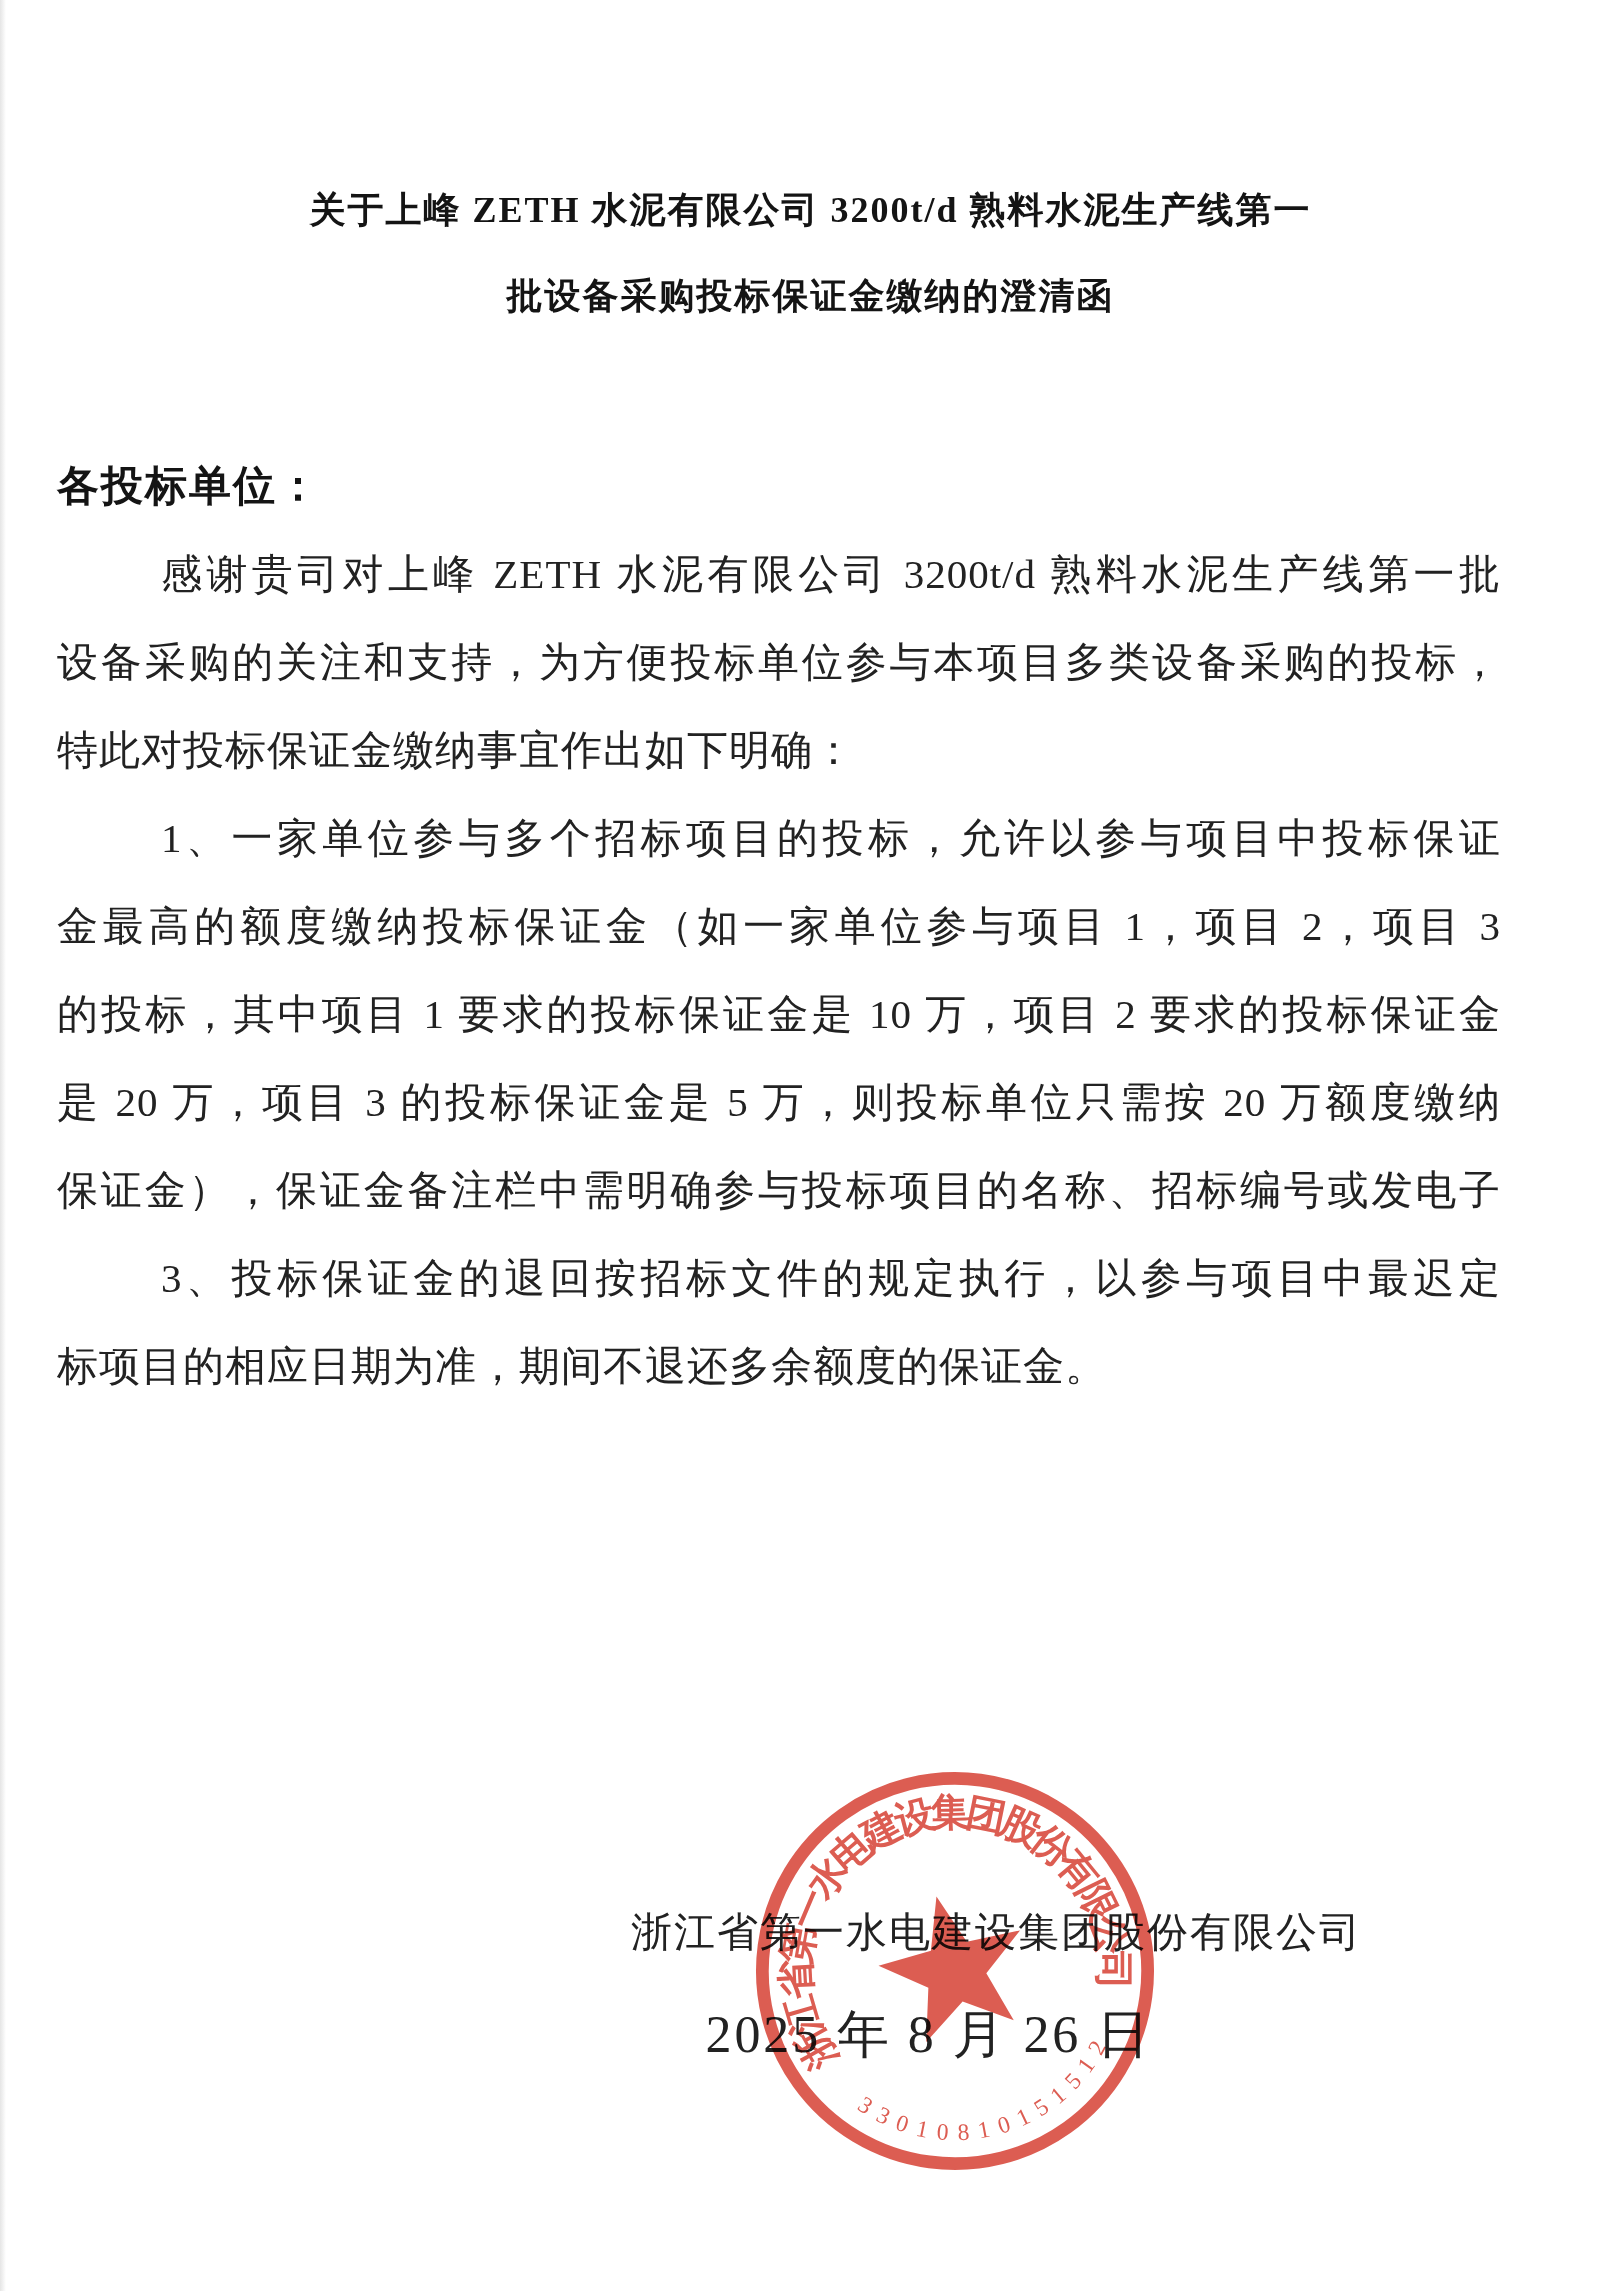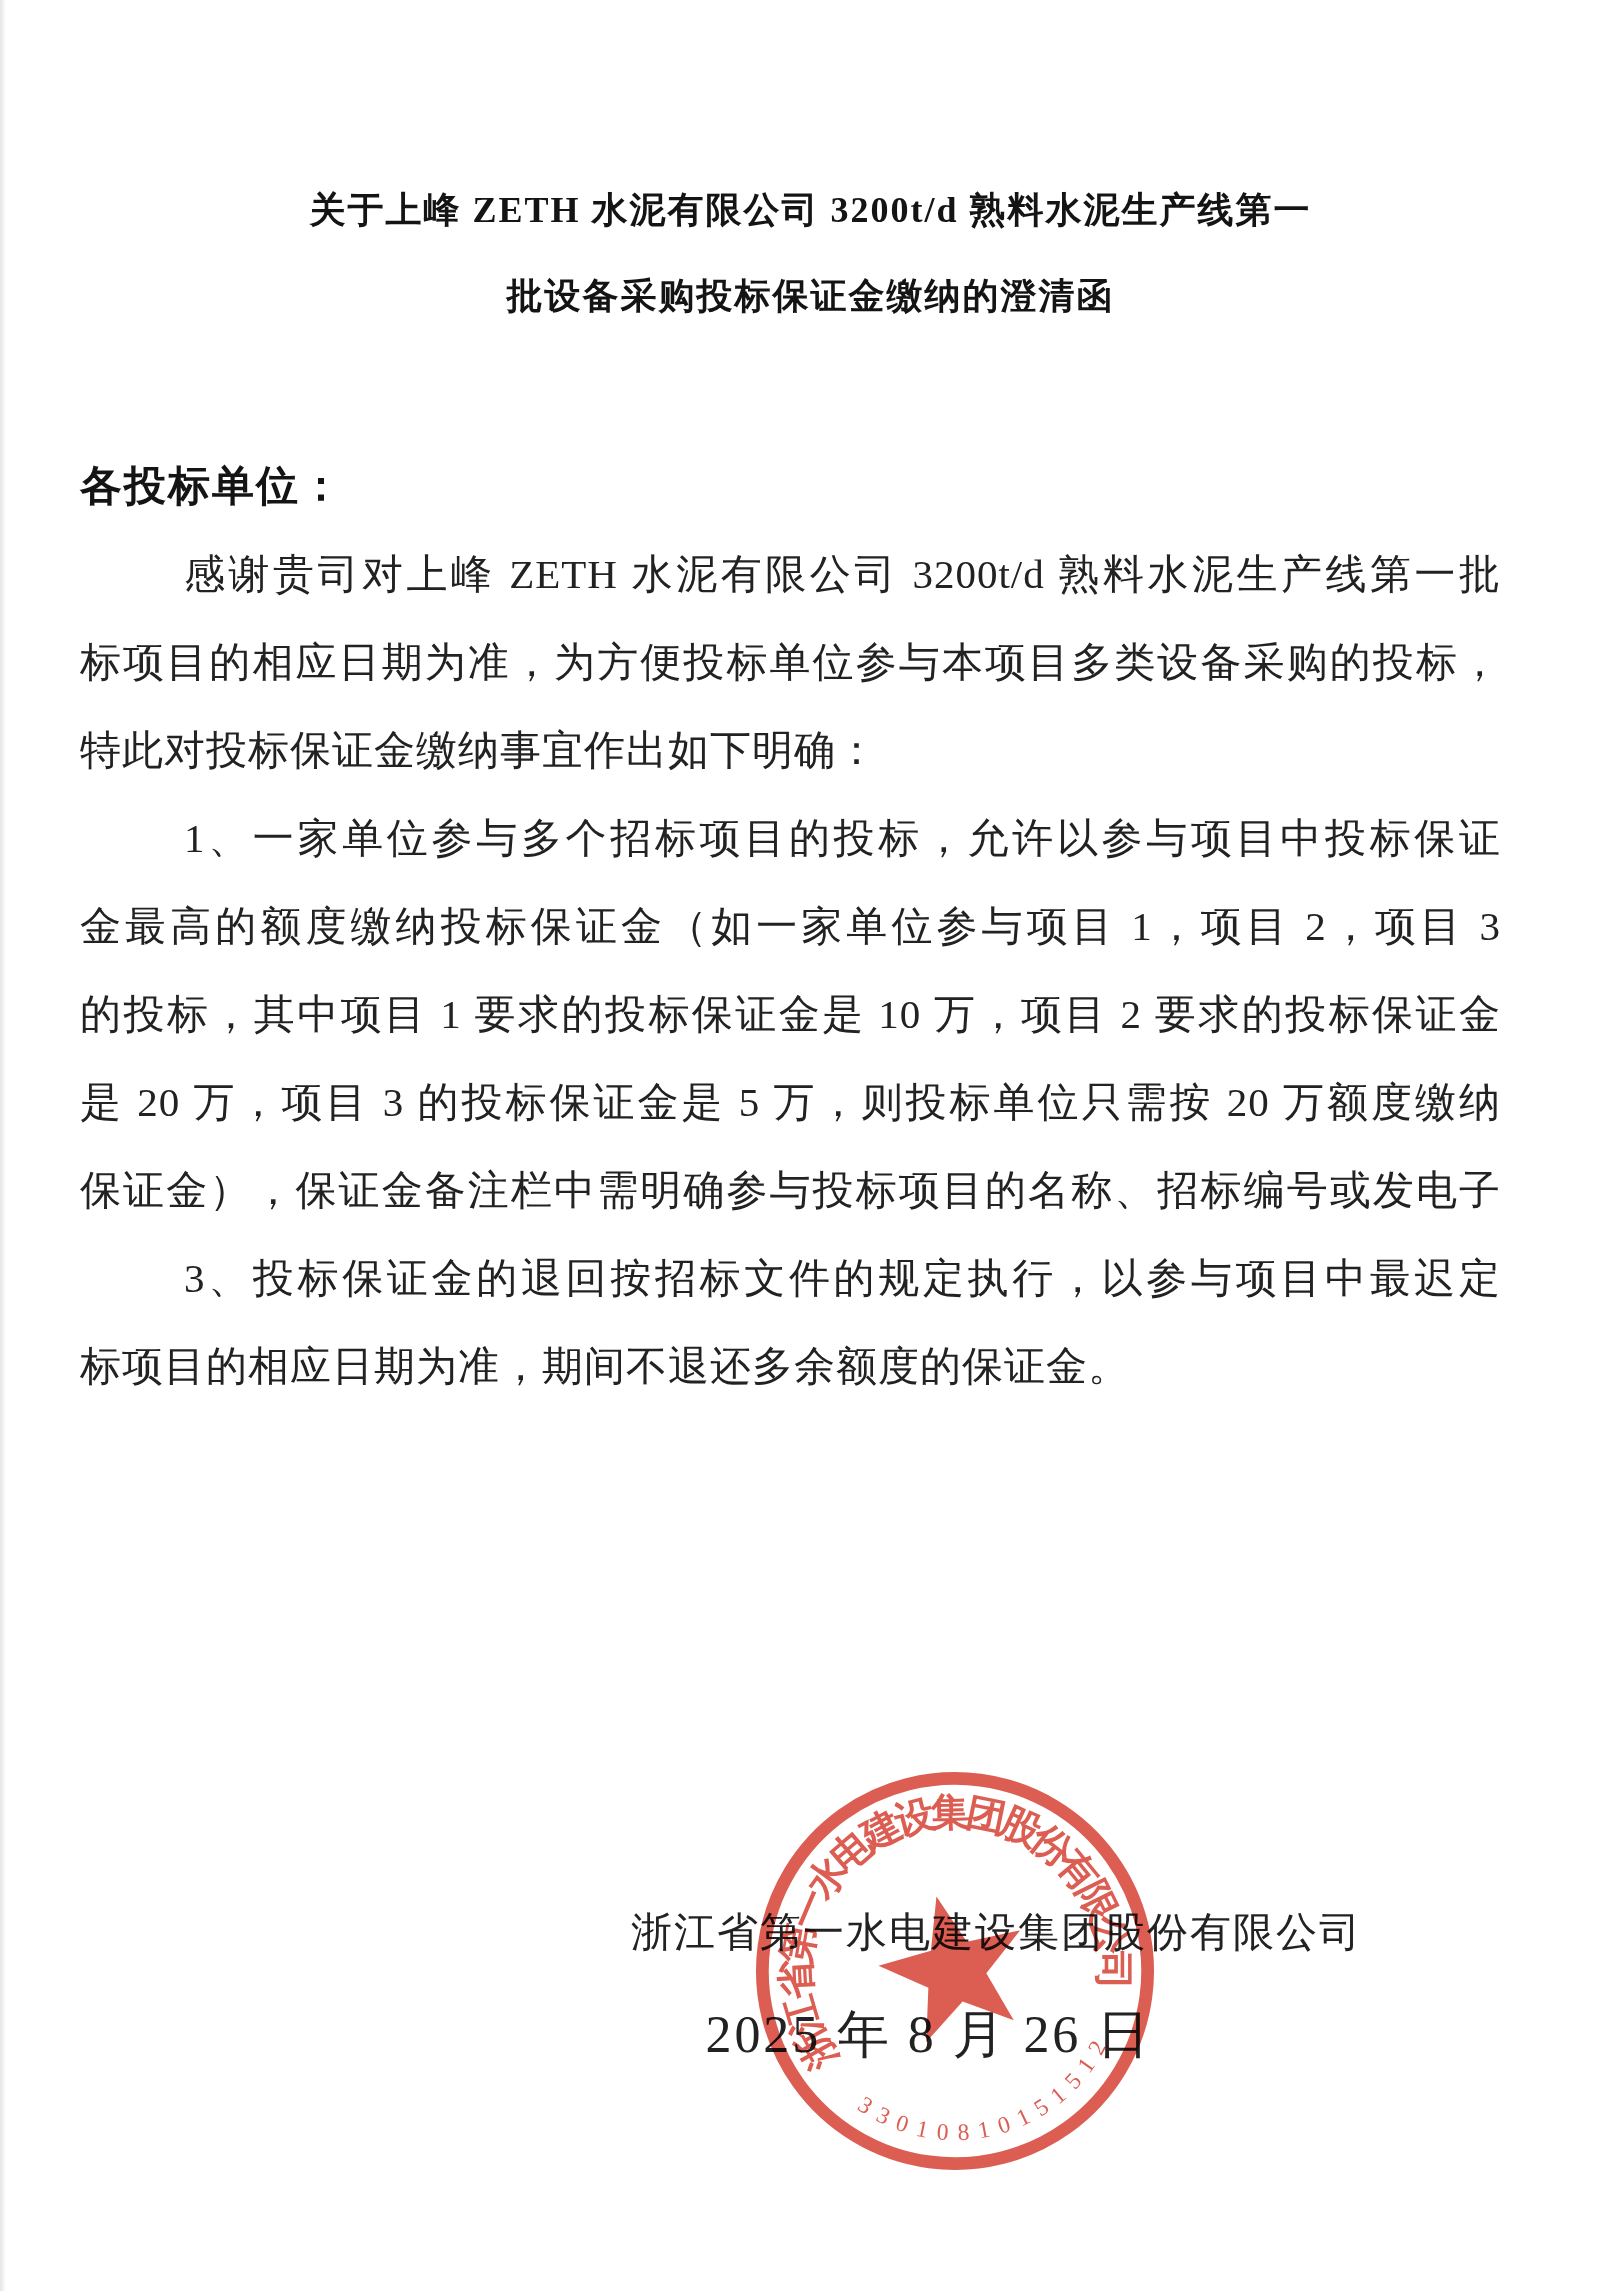--- a/index.html
+++ b/index.html
@@ -16,21 +16,21 @@
   .scan-edge{
     position:absolute;left:0;top:0;bottom:0;width:5.9px;
     background:linear-gradient(to right, rgba(180,180,180,.35), rgba(255,255,255,0));
     pointer-events:none;
   }
   .title{margin-top:167px;}
   .title-line{
     font-size:36px;font-weight:bold;line-height:86px;
     text-align:center;letter-spacing:2px;color:#141414;
   }
-  .content{padding:0 120px 0 80px;}
+  .content{padding:0 120px 0 57px;}
   .salutation{
     margin-top:118px;
     font-size:42px;font-weight:bold;line-height:59px;color:#141414;
     letter-spacing:2px;
   }
   .body-lines{margin-top:13.7px;}
   .body-line{
     font-size:41px;line-height:88px;height:88px;
     letter-spacing:1px;color:#222;
     text-align:justify;text-align-last:justify;
@@ -68,21 +68,21 @@
 
   <div class="title">
     <div class="title-line">关于上峰 ZETH 水泥有限公司 3200t/d 熟料水泥生产线第一</div>
     <div class="title-line">批设备采购投标保证金缴纳的澄清函</div>
   </div>
 
   <div class="content">
     <div class="salutation">各投标单位：</div>
     <div class="body-lines">
         <div class="body-line indent">感谢贵司对上峰 ZETH 水泥有限公司 3200t/d 熟料水泥生产线第一批</div>
-        <div class="body-line">标项目的相应日期为准，为方便投标单位参与本项目多类设备采购的投标，</div>
+        <div class="body-line">设备采购的关注和支持，为方便投标单位参与本项目多类设备采购的投标，</div>
         <div class="body-line last">特此对投标保证金缴纳事宜作出如下明确：</div>
         <div class="body-line indent">1、一家单位参与多个招标项目的投标，允许以参与项目中投标保证</div>
         <div class="body-line">金最高的额度缴纳投标保证金（如一家单位参与项目 1，项目 2，项目 3</div>
         <div class="body-line">的投标，其中项目 1 要求的投标保证金是 10 万，项目 2 要求的投标保证金</div>
         <div class="body-line">是 20 万，项目 3 的投标保证金是 5 万，则投标单位只需按 20 万额度缴纳</div>
         <div class="body-line">保证金），保证金备注栏中需明确参与投标项目的名称、招标编号或发电子</div>
         <div class="body-line indent">3、投标保证金的退回按招标文件的规定执行，以参与项目中最迟定</div>
         <div class="body-line last">标项目的相应日期为准，期间不退还多余额度的保证金。</div>
       </div>
   </div>

